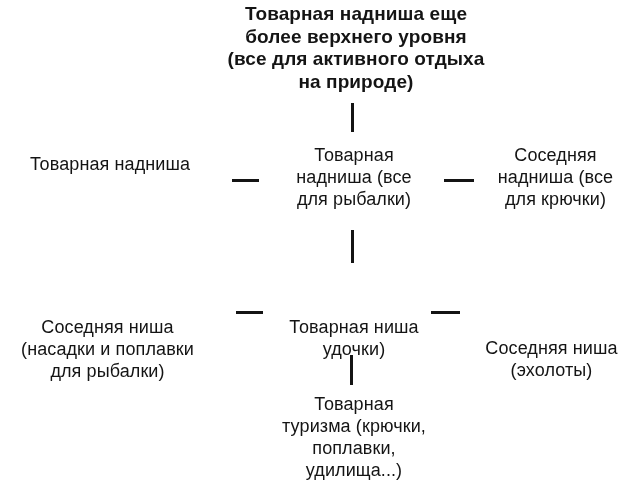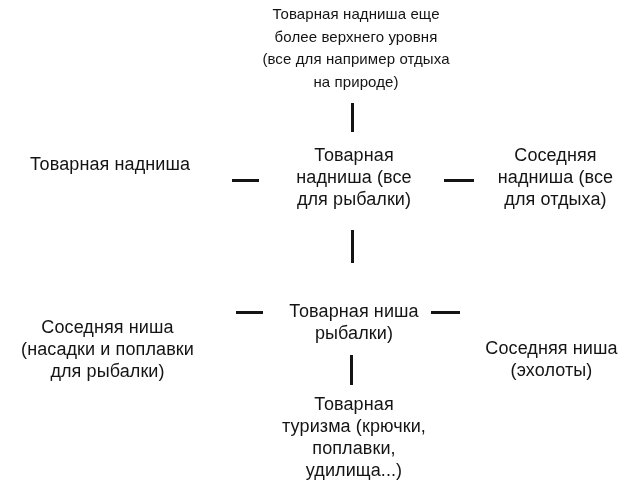--- a/index.html
+++ b/index.html
@@ -22,79 +22,79 @@
     font-size: 18px;
     line-height: 22px;
     font-weight: 400;
     letter-spacing: 0.1px;
   }
   .node .bold, .node.bold {
     font-weight: 400;
     margin-top: 40px;
   }
   .top-heading {
-    font-size: 15px;
+    font-size: 19px;
     line-height: 22.5px;
-    font-weight: 400;
+    font-weight: 700;
   }
   .vline {
     position: absolute;
     width: 3px;
     background: #141414;
   }
   .hdash {
     position: absolute;
     height: 3px;
     background: #141414;
   }
 </style>
 </head>
 <body>
 
 <div class="canvas">
 
   <div class="node top-heading" style="left:156px; top:3px; width:400px;">
     <div>Товарная надниша еще</div>
     <div>более верхнего уровня</div>
-    <div>(все для например отдыха</div>
+    <div>(все для активного отдыха</div>
     <div>на природе)</div>
   </div>
 
   <div class="vline" style="left:351px; top:103px; height:29px;"></div>
 
   <div class="node" style="left:5px; top:153px; width:210px;">
     <div>Товарная надниша</div>
   </div>
 
   <div class="node" style="left:279px; top:144px; width:150px;">
     <div>Товарная</div>
     <div>надниша (все</div>
     <div>для рыбалки)</div>
   </div>
 
   <div class="node" style="left:475px; top:144px; width:161px;">
     <div>Соседняя</div>
     <div>надниша (все</div>
-    <div>для отдыха)</div>
+    <div>для крючки)</div>
   </div>
 
   <div class="hdash" style="left:232px; top:179px; width:27px;"></div>
   <div class="hdash" style="left:444px; top:179px; width:30px;"></div>
 
   <div class="vline" style="left:351px; top:230px; height:33px;"></div>
 
   <div class="node" style="left:0px; top:276px; width:215px;">
     <div class="bold">Соседняя ниша</div>
     <div>(насадки и поплавки</div>
     <div>для рыбалки)</div>
   </div>
 
-  <div class="node" style="left:279px; top:260px; width:150px;">
+  <div class="node" style="left:279px; top:276px; width:150px;">
     <div class="bold">Товарная ниша</div>
-    <div><span class="bold">рыбалки</span><span>)</span></div>
+    <div><span class="bold">удочки</span><span>)</span></div>
   </div>
 
   <div class="node" style="left:467px; top:297px; width:169px;">
     <div class="bold">Соседняя ниша</div>
     <div>(эхолоты)</div>
   </div>
 
   <div class="hdash" style="left:236px; top:311px; width:27px;"></div>
   <div class="hdash" style="left:431px; top:311px; width:29px;"></div>
 

